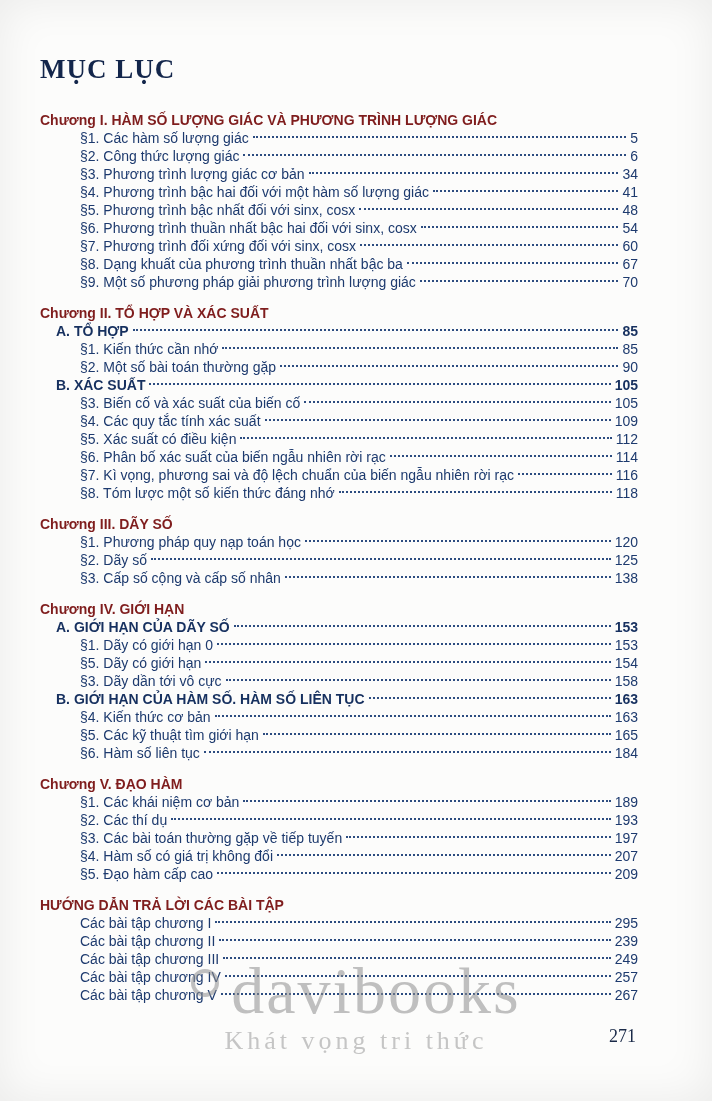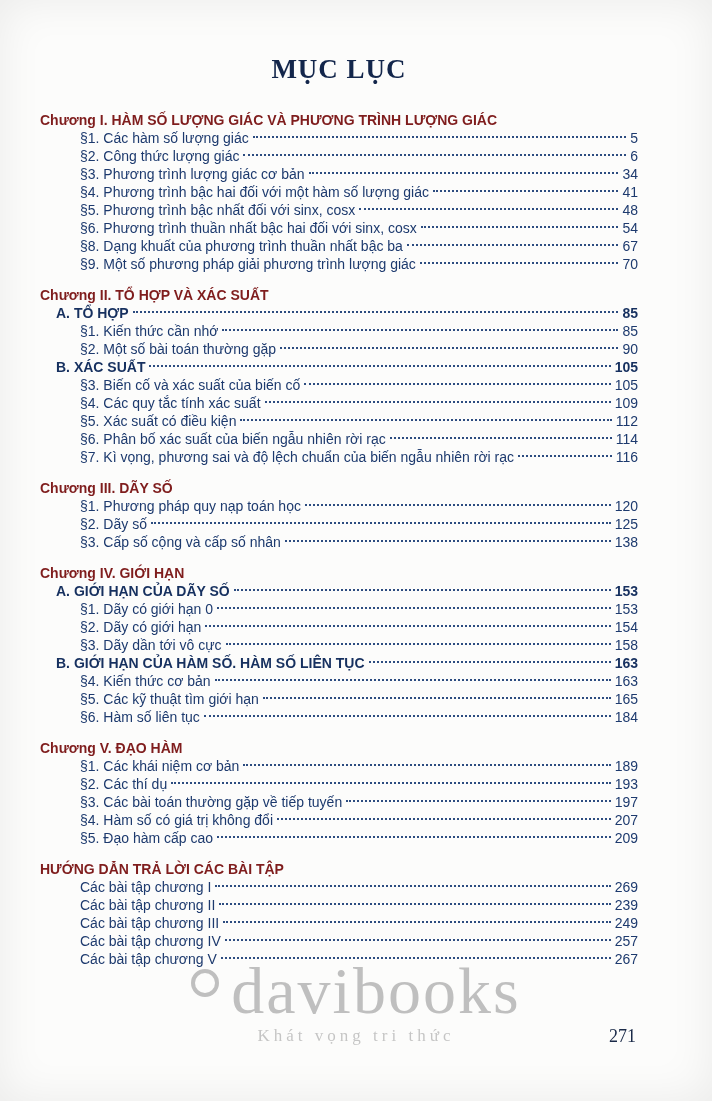--- a/index.html
+++ b/index.html
@@ -15,21 +15,20 @@
     background: #fcfcfb;
     color: #1d3a6e;
     overflow: hidden;
     box-shadow: inset 0 0 45px rgba(0,0,0,0.07);
   }
   .content { padding: 54px 74px 0 40px; position: relative; z-index: 1; }
   .title {
     font-family: "Liberation Serif", serif;
     font-weight: bold;
     font-size: 27px;
-    text-align: center;
     color: #13264b;
     letter-spacing: 1px;
     margin: 0 0 26px 0;
   }
   .section { margin-bottom: 13px; }
   .heading {
     font-weight: bold;
     font-size: 14px;
     line-height: 18px;
     color: #7f1d1d;
@@ -63,21 +62,21 @@
   }
   .wm-main { font-size: 66px; line-height: 66px; letter-spacing: 2px; }
   .wm-logo {
     display: inline-block;
     width: 28px; height: 28px;
     border: 4px solid #8f8f8f;
     border-radius: 50%;
     vertical-align: 16px;
     margin-right: 12px;
   }
-  .wm-sub { font-size: 17px; letter-spacing: 4px; margin-top: 2px; color: #999; }
+  .wm-sub { font-size: 26px; letter-spacing: 4px; margin-top: 2px; color: #999; }
   .page-number {
     position: absolute;
     top: 1026px; right: 76px;
     font-size: 18px;
     color: #1a2a48;
     font-family: "Liberation Serif", serif;
     z-index: 3;
   }
 </style>
 </head>
@@ -113,20 +112,25 @@
             <span class="label">§5. Phương trình bậc nhất đối với sinx, cosx</span>
             <span class="dots"></span>
             <span class="pg">48</span>
           </div>
           <div class="row entry">
             <span class="label">§6. Phương trình thuần nhất bậc hai đối với sinx, cosx</span>
             <span class="dots"></span>
             <span class="pg">54</span>
           </div>
           <div class="row entry">
+            <span class="label">§7. Phương trình đối xứng đối với sinx, cosx</span>
+            <span class="dots"></span>
+            <span class="pg">60</span>
+          </div>
+          <div class="row entry">
             <span class="label">§8. Dạng khuất của phương trình thuần nhất bậc ba</span>
             <span class="dots"></span>
             <span class="pg">67</span>
           </div>
           <div class="row entry">
             <span class="label">§9. Một số phương pháp giải phương trình lượng giác</span>
             <span class="dots"></span>
             <span class="pg">70</span>
           </div>
         </div>
@@ -170,20 +174,25 @@
           <div class="row entry">
             <span class="label">§6. Phân bố xác suất của biến ngẫu nhiên rời rạc</span>
             <span class="dots"></span>
             <span class="pg">114</span>
           </div>
           <div class="row entry">
             <span class="label">§7. Kì vọng, phương sai và độ lệch chuẩn của biến ngẫu nhiên rời rạc</span>
             <span class="dots"></span>
             <span class="pg">116</span>
           </div>
+          <div class="row entry">
+            <span class="label">§8. Tóm lược một số kiến thức đáng nhớ</span>
+            <span class="dots"></span>
+            <span class="pg">118</span>
+          </div>
         </div>
         <div class="section">
           <div class="heading">Chương III. DÃY SỐ</div>
           <div class="row entry">
             <span class="label">§1. Phương pháp quy nạp toán học</span>
             <span class="dots"></span>
             <span class="pg">120</span>
           </div>
           <div class="row entry">
             <span class="label">§2. Dãy số</span>
@@ -202,21 +211,21 @@
             <span class="label">A. GIỚI HẠN CỦA DÃY SỐ</span>
             <span class="dots"></span>
             <span class="pg">153</span>
           </div>
           <div class="row entry">
             <span class="label">§1. Dãy có giới hạn 0</span>
             <span class="dots"></span>
             <span class="pg">153</span>
           </div>
           <div class="row entry">
-            <span class="label">§2. Dãy có giới hạn</span>
+            <span class="label">§5. Dãy có giới hạn</span>
             <span class="dots"></span>
             <span class="pg">154</span>
           </div>
           <div class="row entry">
             <span class="label">§3. Dãy dần tới vô cực</span>
             <span class="dots"></span>
             <span class="pg">158</span>
           </div>
           <div class="row sub">
             <span class="label">B. GIỚI HẠN CỦA HÀM SỐ. HÀM SỐ LIÊN TỤC</span>
@@ -265,21 +274,21 @@
             <span class="label">§5. Đạo hàm cấp cao</span>
             <span class="dots"></span>
             <span class="pg">209</span>
           </div>
         </div>
         <div class="section">
           <div class="heading">HƯỚNG DẪN TRẢ LỜI CÁC BÀI TẬP</div>
           <div class="row entry">
             <span class="label">Các bài tập chương I</span>
             <span class="dots"></span>
-            <span class="pg">269</span>
+            <span class="pg">295</span>
           </div>
           <div class="row entry">
             <span class="label">Các bài tập chương II</span>
             <span class="dots"></span>
             <span class="pg">239</span>
           </div>
           <div class="row entry">
             <span class="label">Các bài tập chương III</span>
             <span class="dots"></span>
             <span class="pg">249</span>

